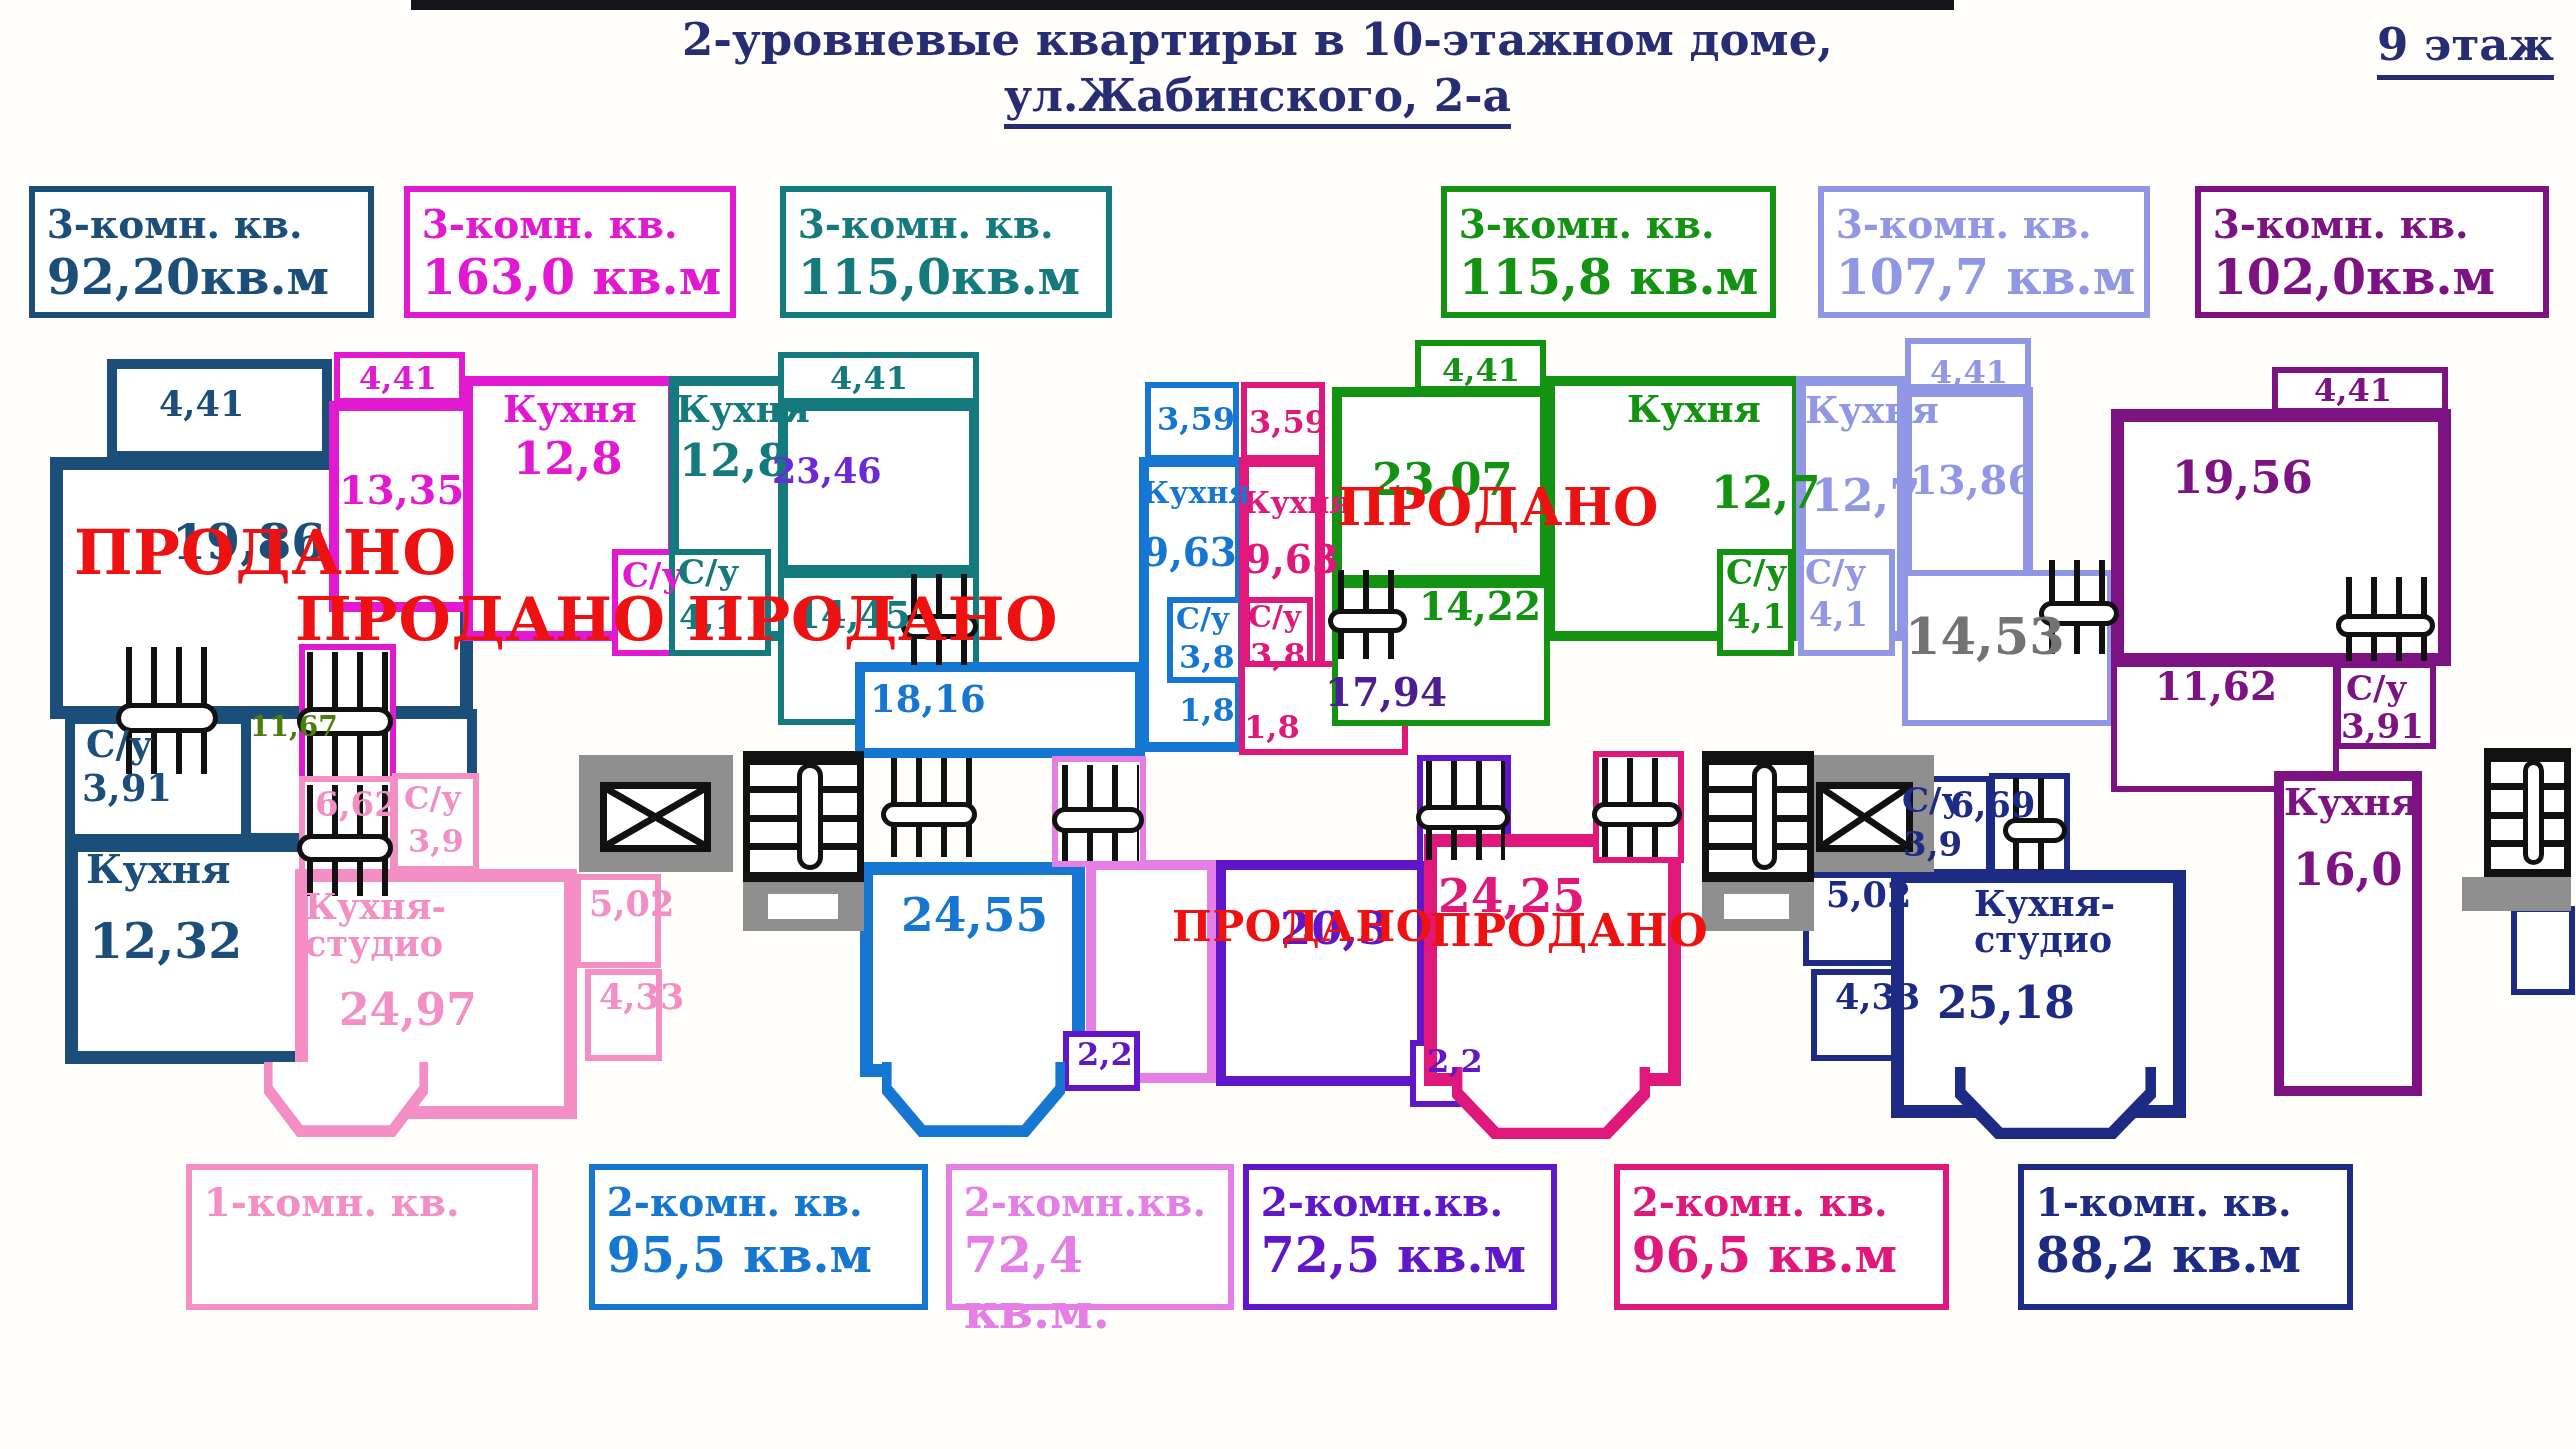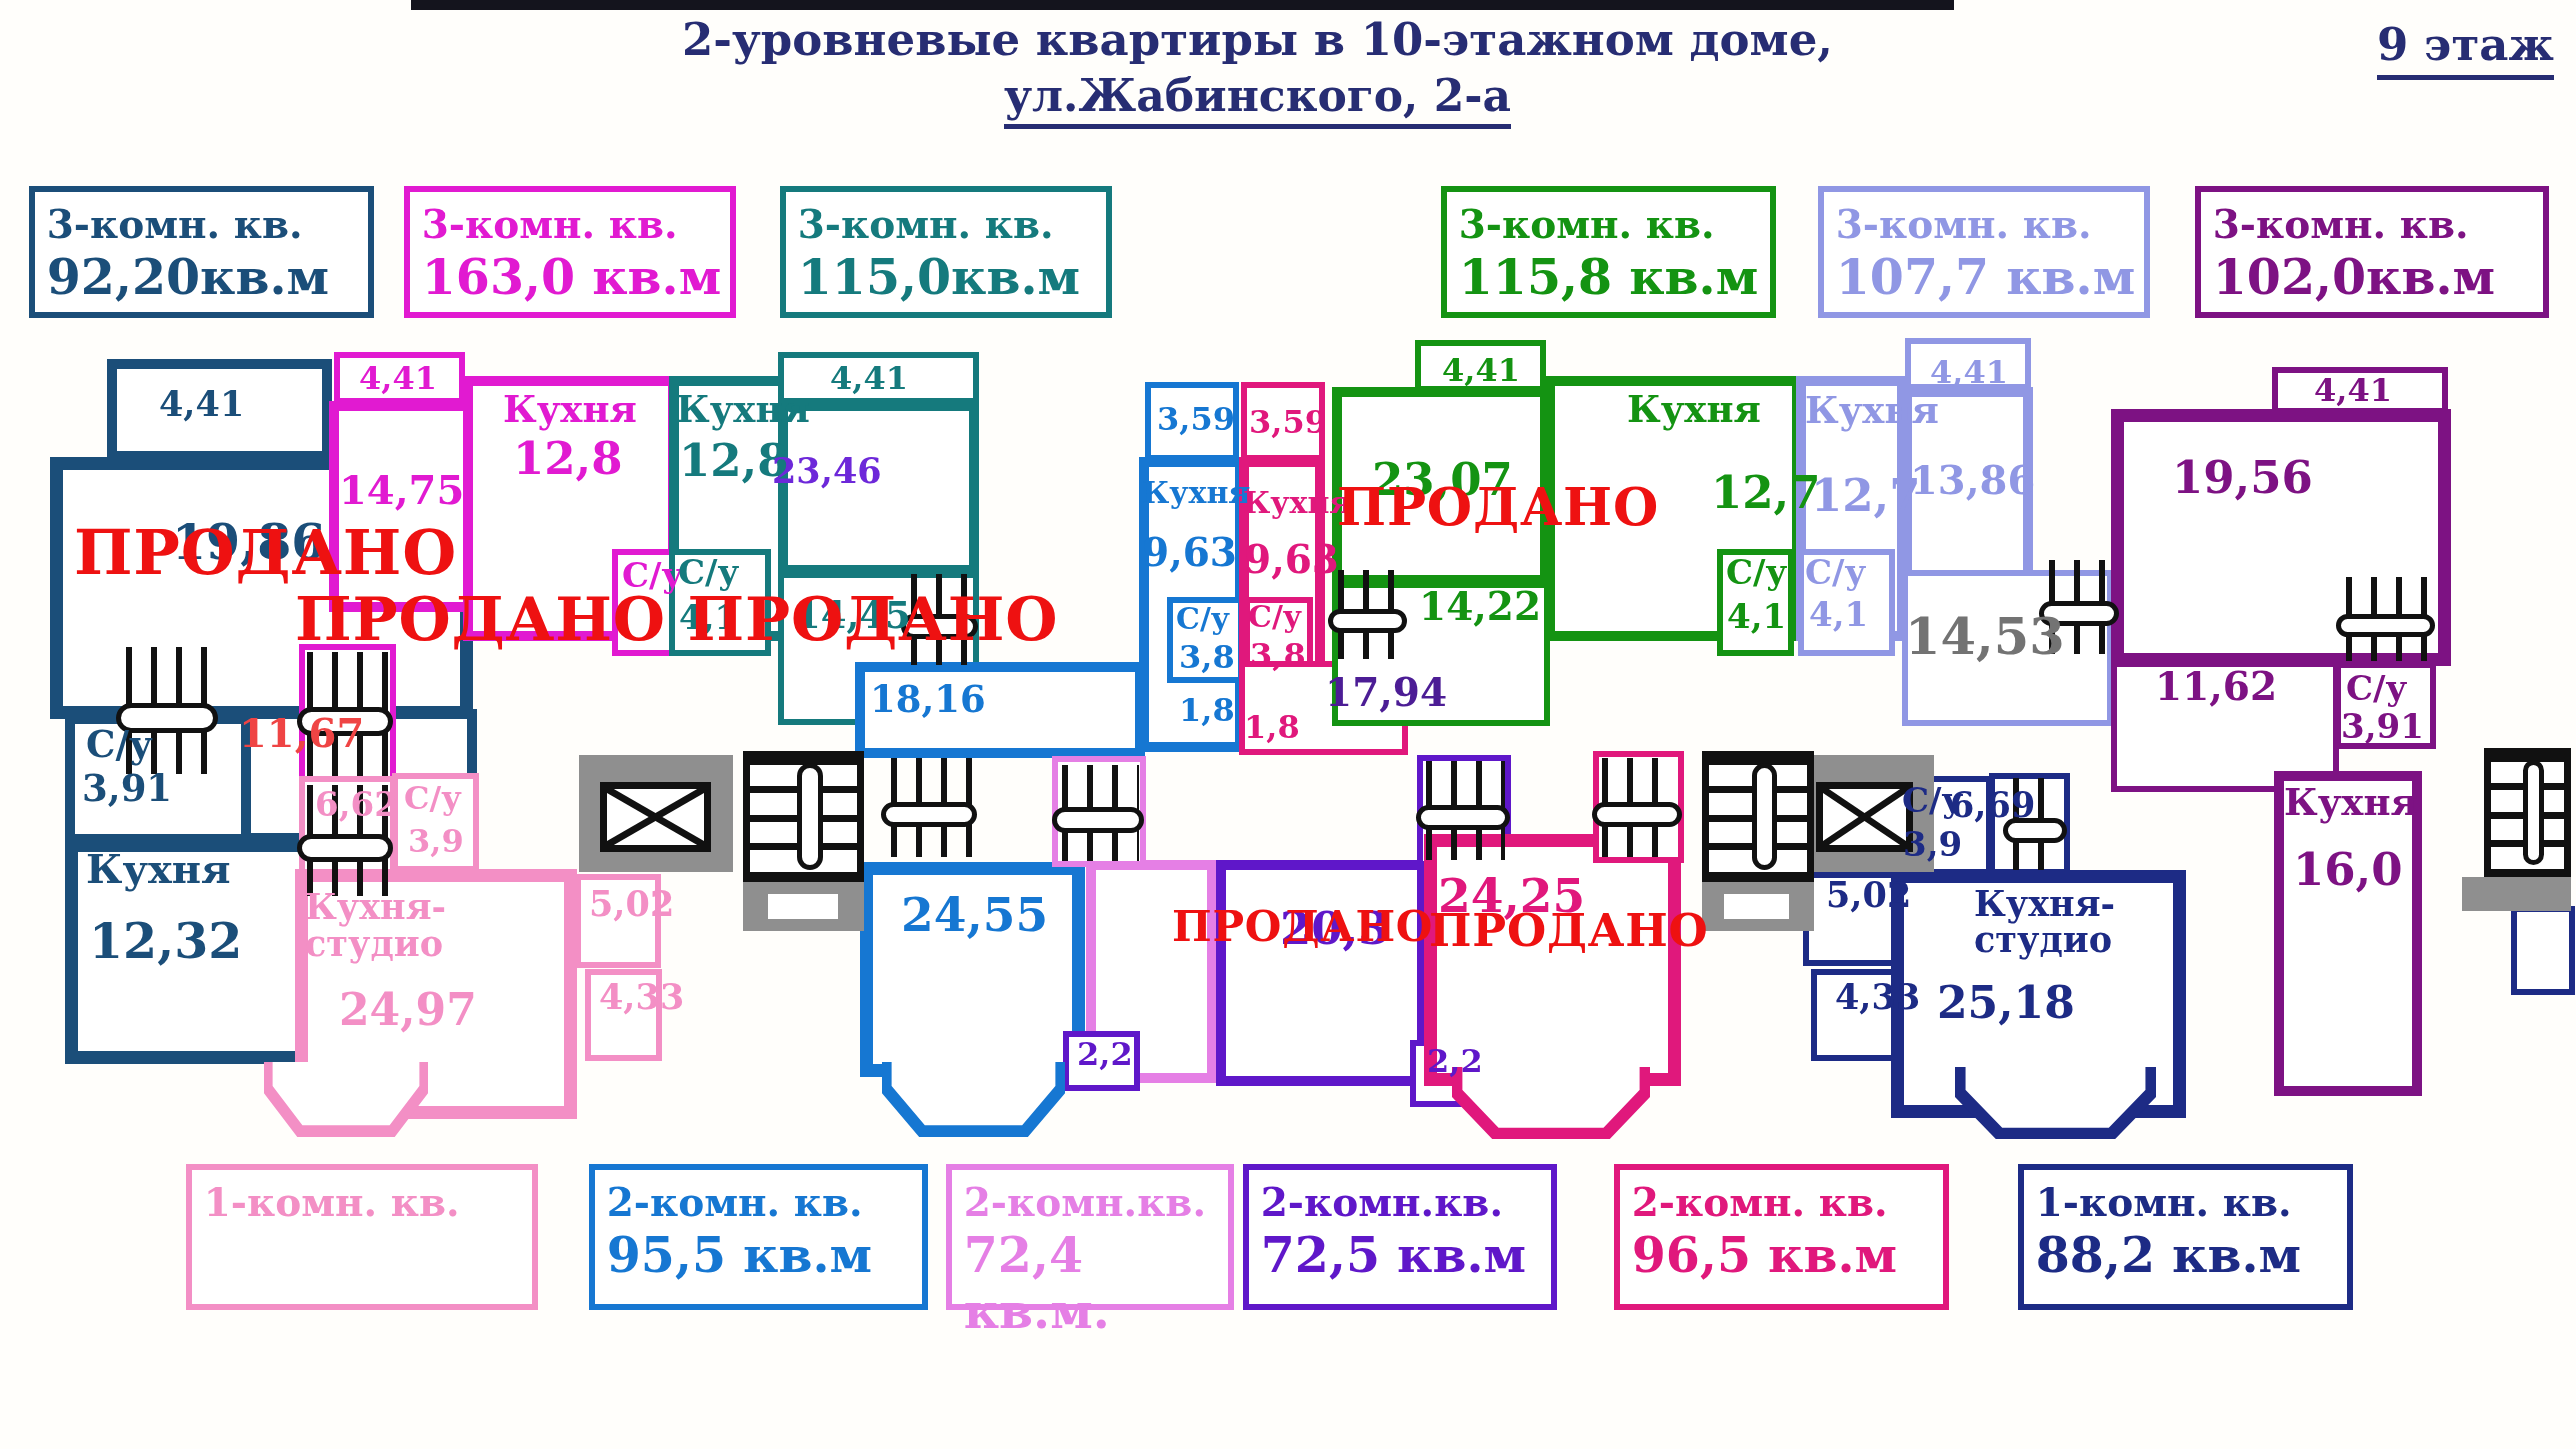--- a/index.html
+++ b/index.html
@@ -234,27 +234,27 @@
       </svg>
   </div>
   <div class="bay" style="left:1955px;top:1067px;width:201px;height:72px;">
     <svg viewBox="0 0 200 80" preserveAspectRatio="none">
         <path d="M4,0 L4,28 L44,74 L156,74 L196,28 L196,0" fill="#fff" stroke="#1d2b85" stroke-width="13"></path>
       </svg>
   </div>
 
 <span class="lbl" style="left: 159px; top: 386px; font-size: 35px; color: rgb(27, 78, 121); z-index: 20;">4,41</span>
     <span class="lbl" style="left: 172px; top: 518px; font-size: 49px; color: rgb(27, 78, 121); z-index: 20;">19,86</span>
-    <span class="lbl" style="left: 239px; top: 713px; font-size: 40px; color: #ef4444; z-index: 20;">11,67</span>
+    <span class="lbl" style="left: 250px; top: 713px; font-size: 28px; color: #4d7c0f; z-index: 20;">11,67</span>
     <span class="lbl" style="left: 86px; top: 726px; font-size: 37px; color: rgb(27, 78, 121); z-index: 20;">С/у</span>
     <span class="lbl" style="left: 82px; top: 770px; font-size: 37px; color: rgb(27, 78, 121); z-index: 20;">3,91</span>
     <span class="lbl" style="left: 86px; top: 849px; font-size: 40px; color: rgb(27, 78, 121); z-index: 20;">Кухня</span>
     <span class="lbl" style="left: 89px; top: 917px; font-size: 49px; color: rgb(27, 78, 121); z-index: 20;">12,32</span>
     <span class="lbl" style="left: 359px; top: 362px; font-size: 32px; color: rgb(225, 26, 209); z-index: 20;">4,41</span>
-    <span class="lbl" style="left: 339px; top: 470px; font-size: 40px; color: rgb(225, 26, 209); z-index: 20;">14,75</span>
+    <span class="lbl" style="left: 339px; top: 470px; font-size: 40px; color: rgb(225, 26, 209); z-index: 20;">13,35</span>
     <span class="lbl" style="left: 503px; top: 391px; font-size: 37px; color: rgb(225, 26, 209); z-index: 20;">Кухня</span>
     <span class="lbl" style="left: 513px; top: 436px; font-size: 45px; color: rgb(225, 26, 209); z-index: 20;">12,8</span>
     <span class="lbl" style="left: 622px; top: 558px; font-size: 34px; color: rgb(225, 26, 209); z-index: 20;">С/у</span>
     <span class="lbl" style="left: 676px; top: 391px; font-size: 37px; color: rgb(21, 122, 125); z-index: 20;">Кухня</span>
     <span class="lbl" style="left: 679px; top: 438px; font-size: 45px; color: rgb(21, 122, 125); z-index: 20;">12,8</span>
     <span class="lbl" style="left: 678px; top: 555px; font-size: 34px; color: rgb(21, 122, 125); z-index: 20;">С/у</span>
     <span class="lbl" style="left: 679px; top: 600px; font-size: 34px; color: rgb(21, 122, 125); z-index: 20;">4,1</span>
     <span class="lbl" style="left: 830px; top: 362px; font-size: 32px; color: rgb(21, 122, 125); z-index: 20;">4,41</span>
     <span class="lbl" style="left: 772px; top: 453px; font-size: 35px; color: #6d28d9; z-index: 20;">23,46</span>
     <span class="lbl" style="left: 795px; top: 597px; font-size: 37px; color: rgb(21, 122, 125); z-index: 20;">14,45</span>

